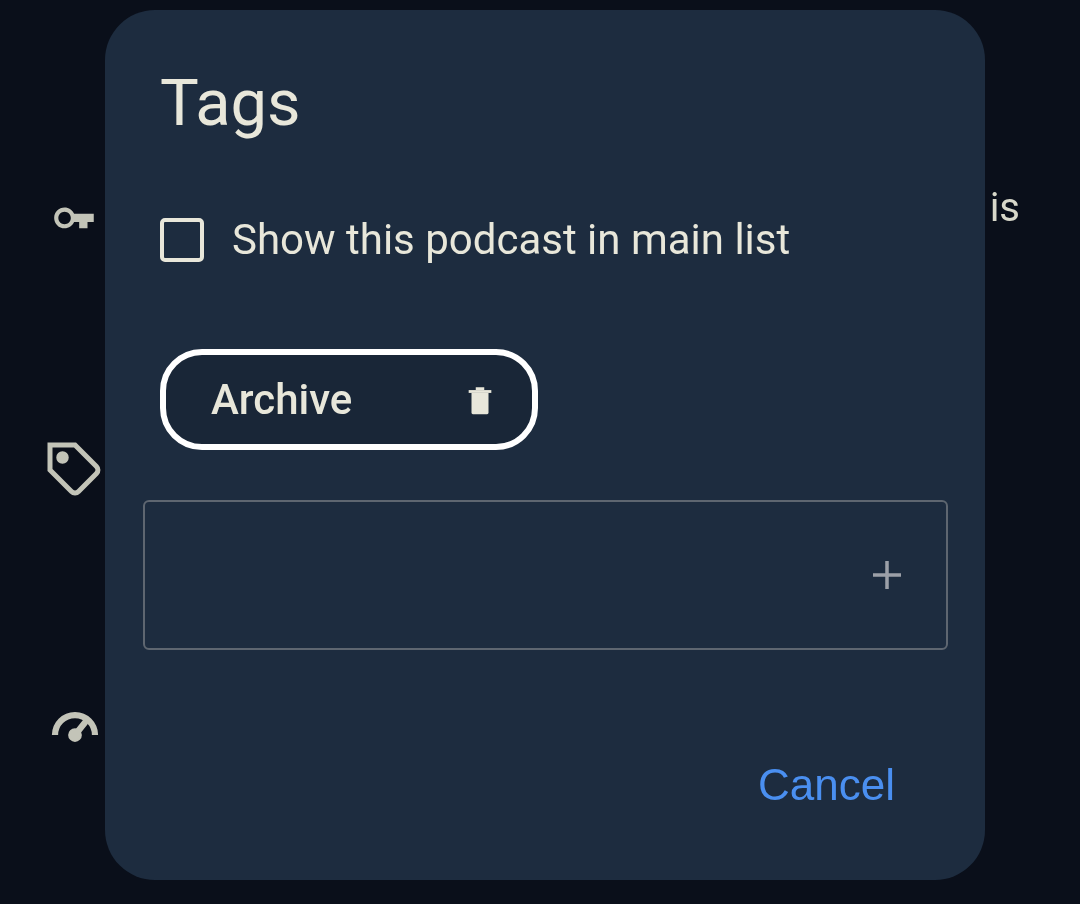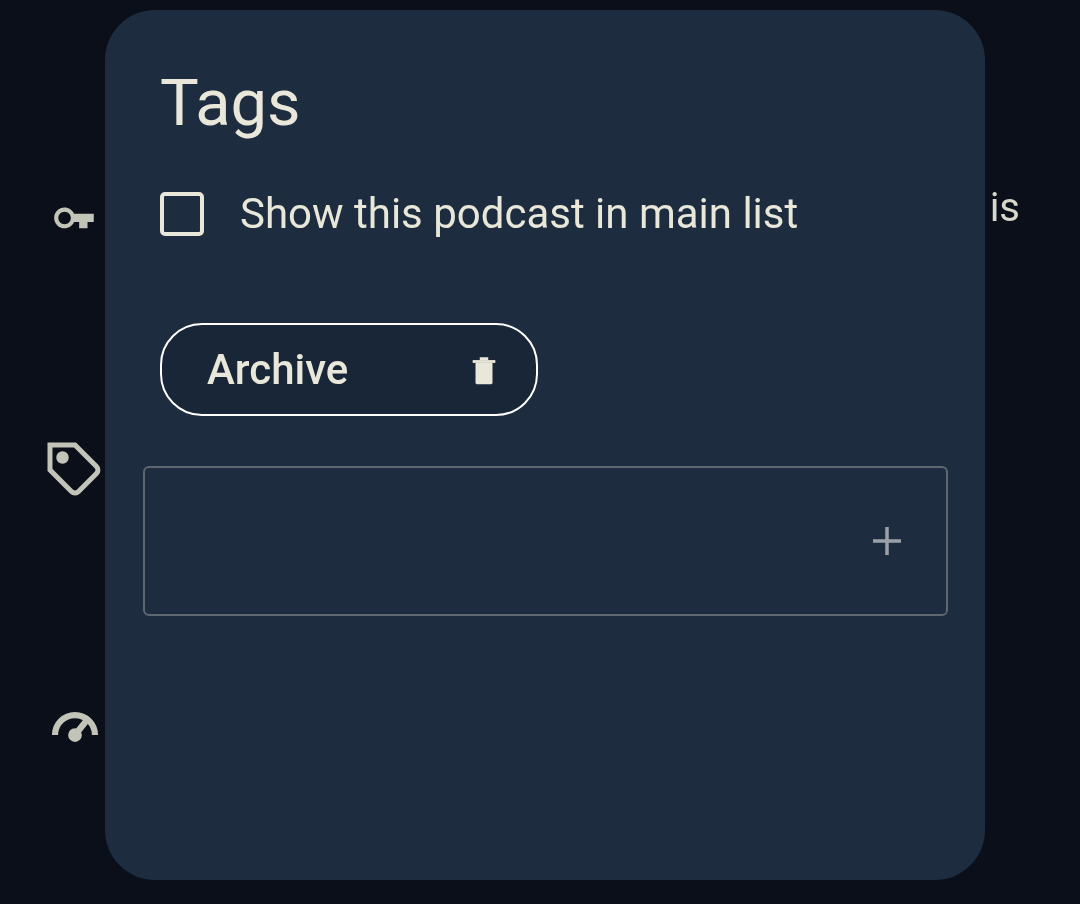--- a/index.html
+++ b/index.html
@@ -66,27 +66,27 @@
       border-radius: 50px;
       padding: 55px 55px 40px 55px;
       display: flex;
       flex-direction: column;
     }
     
     .dialog-title {
       color: #e8e7da;
       font-size: 65px;
       font-weight: 400;
-      margin-bottom: 48px;
+      margin-bottom: 74px;
     }
     
     .checkbox-row {
       display: flex;
       align-items: center;
-      gap: 36px;
+      gap: 28px;
       margin-bottom: 85px;
     }
     
     .checkbox {
       width: 44px;
       height: 44px;
       border: 4px solid #e8e7da;
       border-radius: 5px;
       background: transparent;
       cursor: pointer;
@@ -95,21 +95,21 @@
     .checkbox-label {
       color: #e8e7da;
       font-size: 42px;
       font-weight: 400;
     }
     
     .tag-chip {
       display: inline-flex;
       align-items: center;
       justify-content: space-between;
-      border: 2px solid #ffffff;
+      border: 6px solid #ffffff;
       border-radius: 42px;
       padding: 20px 35px 20px 45px;
       width: 378px;
       margin-bottom: 50px;
       background-color: rgba(0, 0, 0, 0.12);
     }
     
     .tag-chip-label {
       color: #e8e7da;
       font-size: 42px;
@@ -224,14 +224,15 @@
     <input type="text" class="add-tag-input" value="" style="">
     <div class="plus-icon">
       <svg width="42" height="42" viewBox="0 0 24 24" fill="none" stroke="currentColor" stroke-width="2">
         <line x1="12" y1="4" x2="12" y2="20"></line>
         <line x1="4" y1="12" x2="20" y2="12"></line>
       </svg>
     </div>
   </div>
 
   <div class="dialog-actions">
+    <button class="action-button">Cancel</button>
   </div>
 </div>
 
 </body></html>

